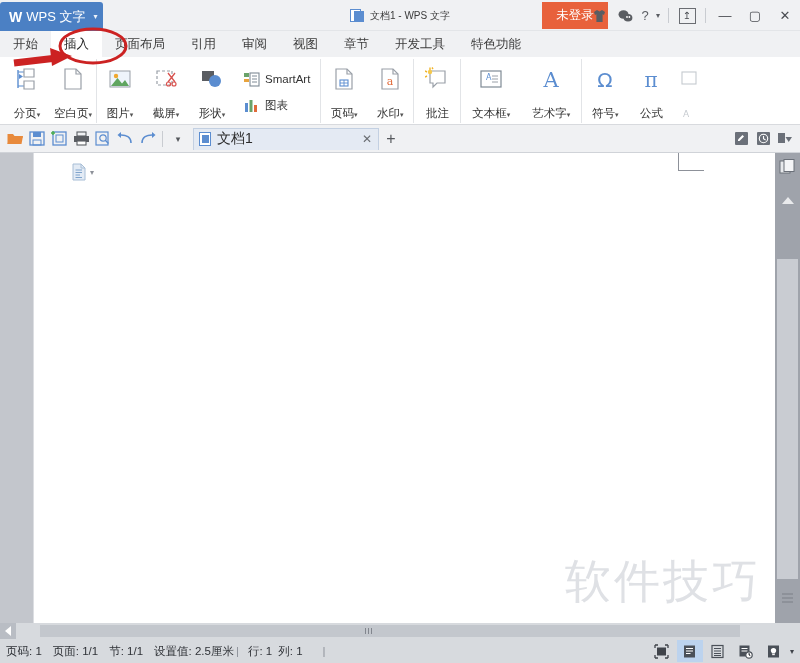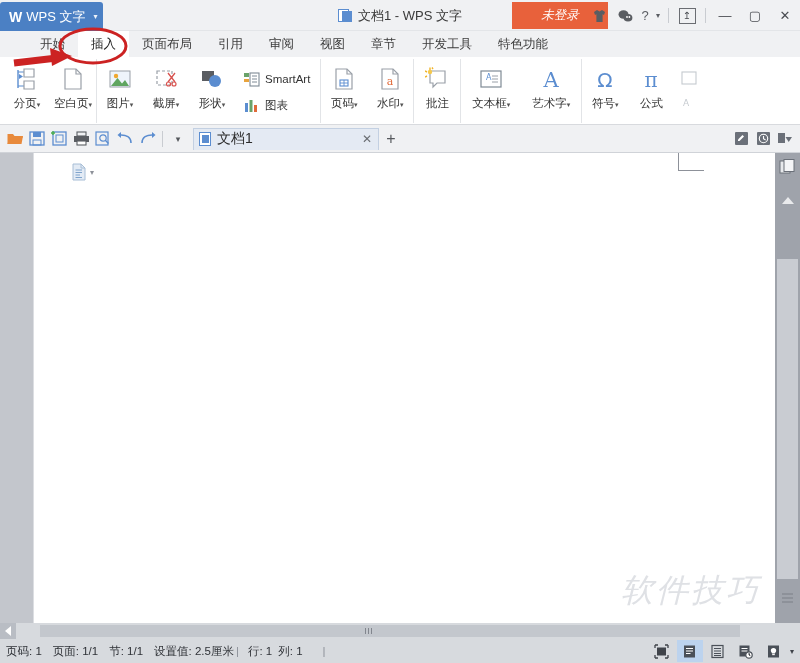--- a/index.html
+++ b/index.html
@@ -39,48 +39,47 @@
   }
   .doc-title-icon { width: 15px; height: 15px; position: relative; }
   .doc-title-icon .sq1 {
     position:absolute; left:0; top:1px; width:11px; height:13px;
     background:#ffffff; border:1px solid #5b8dd0;
   }
   .doc-title-icon .sq2 {
     position:absolute; left:4px; top:3px; width:10px; height:11px;
     background:#5b8dd0;
   }
-  .doc-title-text { font-size: 13px; }
+  .doc-title-text { font-size: 10px; }
 
   .login-btn {
-    position: absolute; right: 192px; top: 2px; width: 96px; height: 27px;
+    position: absolute; right: 192px; top: 2px; width: 66px; height: 27px;
     background: #e8613b; color: #fff; font-size: 12.5px;
     display: flex; align-items: center; justify-content: center;
     cursor: pointer;
-    font-style: italic;
   }
   .tb-icons { position: absolute; right: 0; top: 0; height: 31px; display: flex; align-items: center; }
   .tb-icon {
     width: 26px; height: 31px; display:flex; align-items:center; justify-content:center;
     color: #5a5d62; font-size: 13px; cursor: pointer;
   }
   .tb-sep { width:1px; height:15px; background:#c9ccd1; margin: 0 4px; }
   .winbtn { width: 30px; height: 31px; display:flex; align-items:center; justify-content:center;
             color:#4a4d52; font-size:13px; cursor:pointer;}
   .upload-box {
     width:17px; height:16px; border:1.2px solid #6a6d72; display:flex;
     align-items:center; justify-content:center; font-size:10px; color:#4a4d52;
   }
 
   
   .ribbon-tabs {
     position: absolute; left: 0; top: 31px; width: 800px; height: 26px;
     background: #f0f1f3;
     display: flex; align-items: flex-end;
-    padding-left: 27px;
+    padding-left: 0;
   }
   .rtab {
     height: 26px; padding: 0 13px; font-size: 12.5px; color: #3b3b3b;
     display: flex; align-items: center; cursor: pointer; white-space: nowrap;
   }
   .rtab.active { background: #ffffff; color: #1a1a1a; }
 
   
   .ribbon {
     position: absolute; left: 0; top: 57px; width: 800px; height: 68px;
@@ -91,21 +90,21 @@
   }
   .rgroup { display: flex; align-items: flex-start; height: 64px; }
   .rgroup + .rgroup { border-left: 1px solid #e2e4e7; }
   .ritem {
     width: 46px; height: 62px; display: flex; flex-direction: column;
     align-items: center; justify-content: flex-start; padding-top: 5px;
     cursor: pointer;
   }
   .ritem .ic { height: 30px; display:flex; align-items:center; justify-content:center; }
   .ritem .lbl {
-    font-size: 11.5px; color: #333; white-space: nowrap; margin-top: 2px;
+    font-size: 11.5px; color: #333; white-space: nowrap; margin-top: 13px;
     display:flex; align-items:center; gap:0;
   }
   .ritem.wide { width: 60px; }
   .ritem.xwide { width: 66px; }
   .caret { font-size: 7px; color:#555; position: relative; top: 1px; }
 
   
   .rstack { display: flex; flex-direction: column; justify-content: center;
             height: 62px; padding: 4px 6px 0 4px; }
   .rmini { display:flex; align-items:center; gap:5px; height:26px; padding:0 4px; cursor:pointer; }
@@ -143,22 +142,22 @@
     position: absolute; left: 0; top: 0; width: 33px; height: 470px;
     background: #c3c6cc;
   }
   .page {
     position: absolute; left: 33px; top: 0; width: 742px; height: 470px;
     background: #ffffff; border-left: 1px solid #dcdee2;
   }
   .paste-icon { position: absolute; left: 70px; top: 163px; display:flex; align-items:center; gap:3px; }
   .watermark {
     position: absolute; right: 14px; bottom: 10px;
-    font-size: 32px; color: #dfe1e5; letter-spacing: 3px;
-    font-family: "DejaVu Sans", sans-serif; user-select: none; font-style: italic;
+    font-size: 46px; color: #dfe1e5; letter-spacing: 3px;
+    font-family: "DejaVu Sans", sans-serif; user-select: none;
   }
 
   
   .vscroll {
     position: absolute; right: 0; top: 0; width: 25px; height: 470px;
     background: #9fa3ab;
   }
   .vscroll .topbtn { width:25px; height: 46px; display:flex; align-items:center; justify-content:center; }
   .vsarrow { width: 0; height: 0; border-left: 6px solid transparent;
              border-right: 6px solid transparent; border-bottom: 7px solid #e9eaec; }

